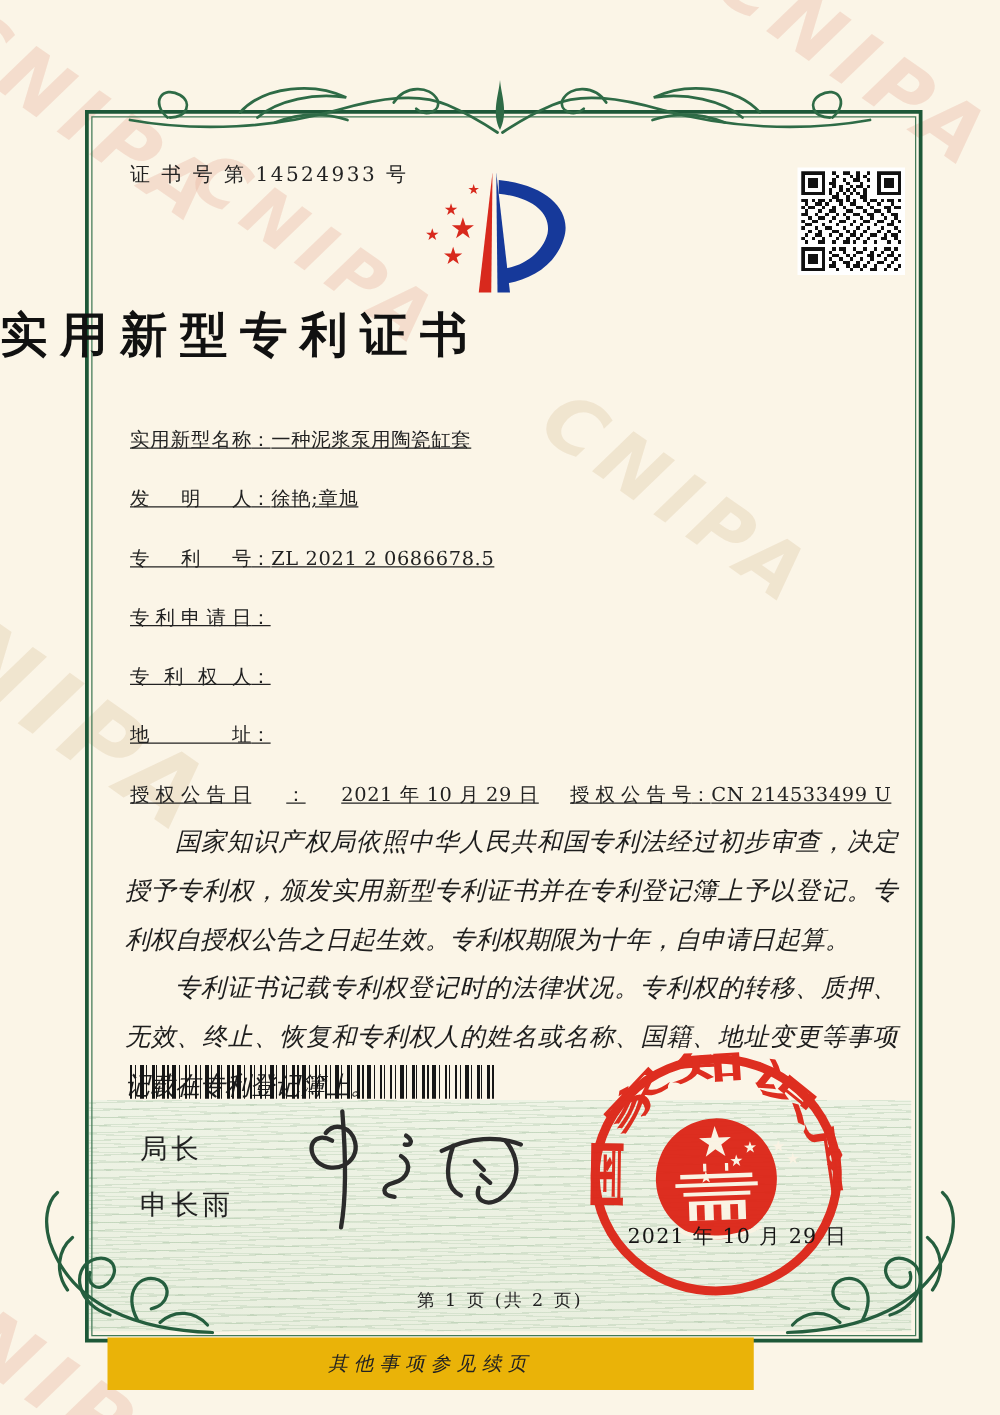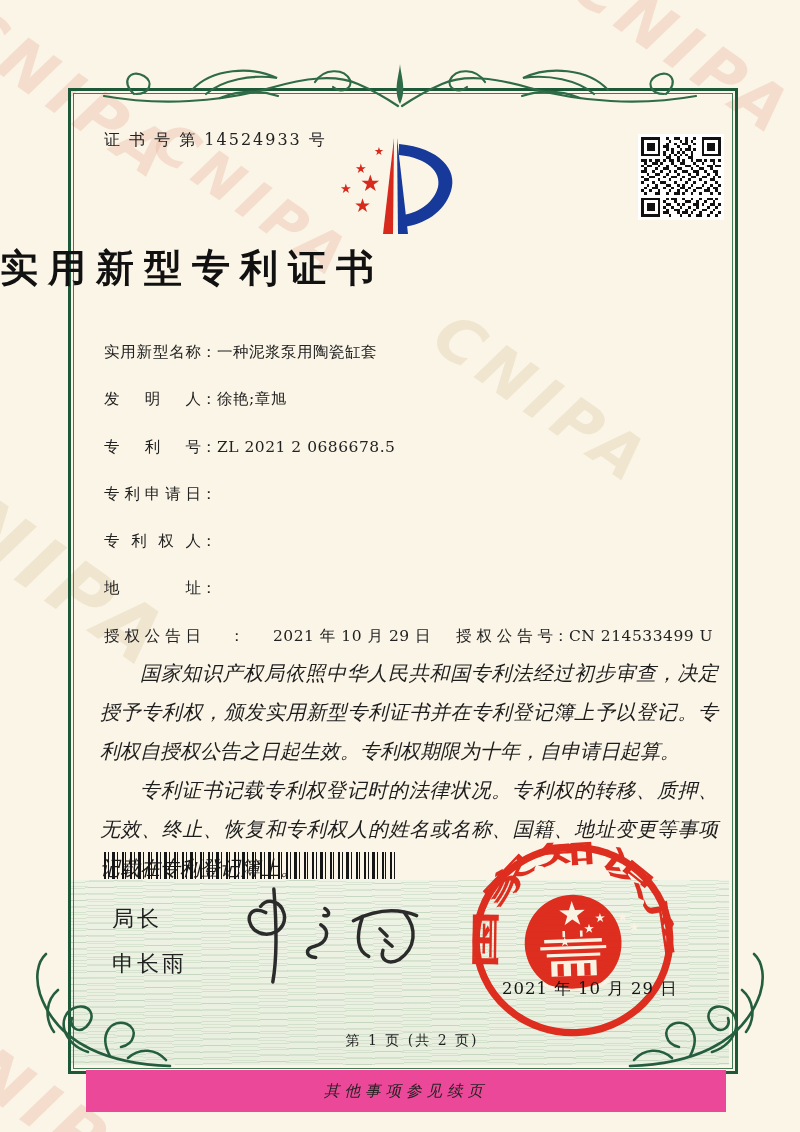--- a/index.html
+++ b/index.html
@@ -40,21 +40,21 @@
   .logo .star{position:absolute;color:#d8291d;line-height:1;}
   .qr-box{position:absolute;left:638px;top:134px;width:86px;height:86px;background:#fff;padding:3px;box-sizing:border-box;z-index:4;}
   .qr-box svg{width:100%;height:100%;display:block;}
 
   .title{
     position:absolute;left:0;top:243px;width:800px;text-align:left;
     font-size:38px;font-weight:bold;letter-spacing:10px;color:#111;z-index:4;
   }
 
   
-  .fields{position:absolute;left:104px;top:341px;width:616px;font-size:15.5px;z-index:4;}
+  .fields{position:absolute;left:104px;top:341px;width:616px;font-size:15.5px;z-index:4;text-decoration:underline;}
   .frow{display:flex;margin-bottom:24px;line-height:1.5;}
   .flabel{display:inline-block;width:97px;text-align-last:justify;flex:0 0 97px;color:#222;}
   .fcolon{flex:0 0 16px;}
   .fvalue{letter-spacing:.5px;max-width:480px;}
   .grant-row{display:flex;margin-bottom:0;}
   .grant-pair{display:flex;}
   .grant-pair.first{width:352px;flex:0 0 352px;gap:28px;}
 
   
   .paras{
@@ -94,23 +94,23 @@
   .sig{position:absolute;left:228px;top:884px;width:210px;height:102px;z-index:5;}
 
   
   .seal{position:absolute;left:470px;top:842px;width:206px;height:196px;z-index:6;transform:rotate(-2deg);opacity:.95;}
   .seal-date{
     position:absolute;left:502px;top:978px;z-index:7;
     font-size:16.5px;letter-spacing:1px;color:#151515;white-space:nowrap;
   }
 
   
-  .page-info{position:absolute;left:80px;top:1032px;width:664px;text-align:center;font-size:14px;letter-spacing:2px;z-index:5;}
+  .page-info{position:absolute;left:68px;top:1032px;width:664px;text-align:center;font-size:14px;letter-spacing:2px;z-index:5;}
   .cont-strip{
-    position:absolute;left:86px;top:1070px;width:640px;height:42px;background:#ec4899;z-index:4;
+    position:absolute;left:86px;top:1070px;width:517px;height:42px;background:#eab308;z-index:4;
     display:flex;align-items:center;justify-content:center;
   }
   .cont-note{font-style:italic;font-size:15.5px;letter-spacing:5px;color:#222;}
 </style>
 </head>
 <body>
 
 <span class="wm wm-pink" style="left:-18px;top:-10px;font-size:64px;">CNIPA</span>
 <span class="wm wm-pink" style="left:600px;top:-55px;font-size:64px;">CNIPA</span>
 <span class="wm wm-pink" style="left:178px;top:108px;font-size:56px;">CNIPA</span>

